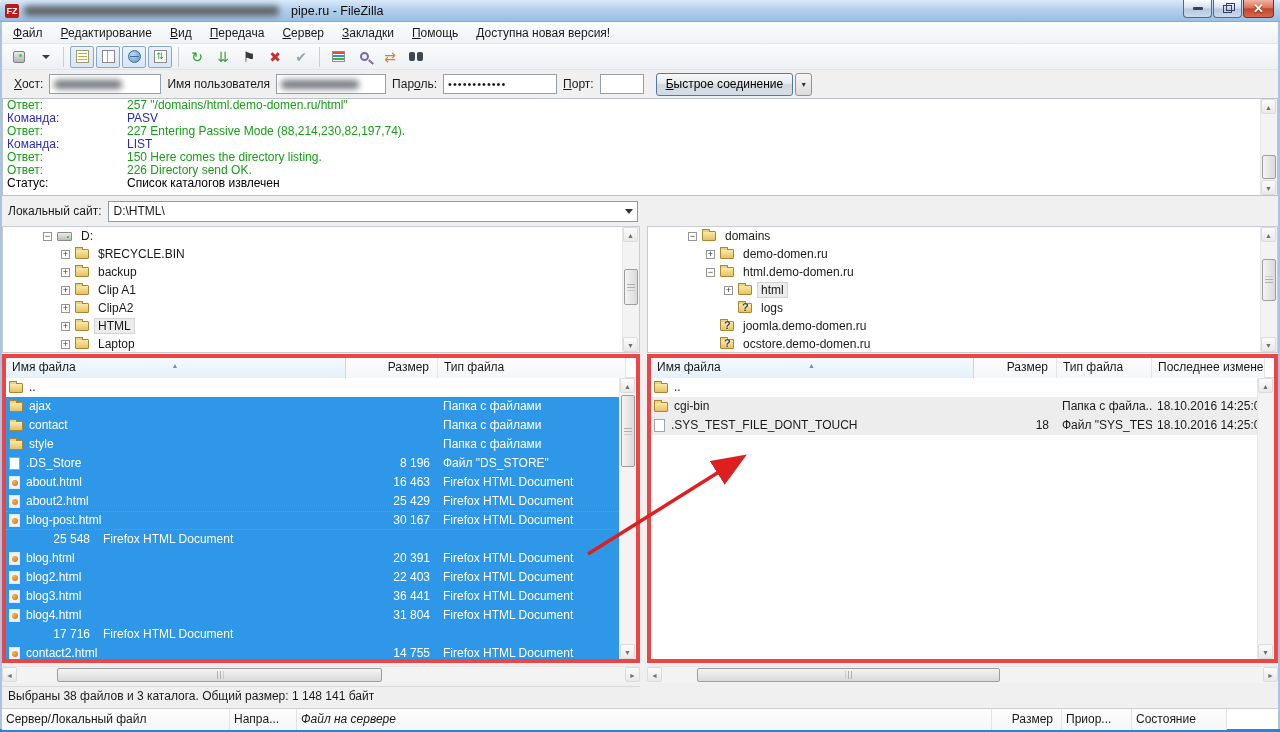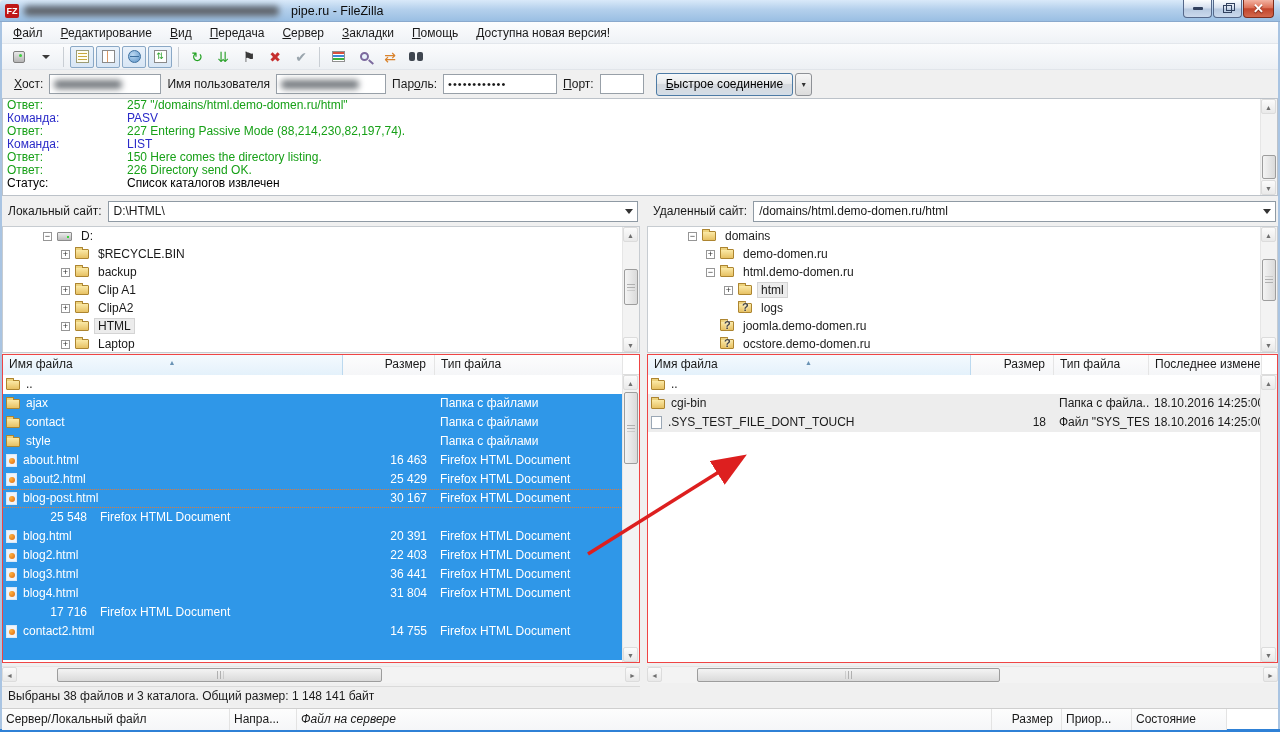--- a/index.html
+++ b/index.html
@@ -78,21 +78,21 @@
   .expand.none{visibility:hidden}
   .tico{flex:none;margin-right:6px;position:relative}
   .tico.folder,.fico.folder{width:14px;height:10px;background:linear-gradient(#fbe9a6,#e7c163);border:1px solid #ad8530;border-radius:1px;position:relative}
   .tico.folder::before,.fico.folder::before{content:"";position:absolute;left:-1px;top:-3px;width:6px;height:2px;background:#edd27c;border:1px solid #ad8530;border-bottom:none;border-radius:1px 1px 0 0}
   .tico.drive{width:15px;height:9px;background:linear-gradient(#ececec,#bdbdbd);border:1px solid #8b8b8b;border-radius:1px}
   .tico.drive::after{content:"";position:absolute;right:2px;top:3px;width:2px;height:2px;background:#3bd13b}
   .qmark{position:absolute;left:3px;top:-3px;font-size:11px;font-weight:bold;color:#444;text-shadow:0 0 2px #fff}
   .tlabel{padding:0 3px}
   .tsel{background:#ececec;outline:1px solid #d4d4d4}
   
-  .listpane{background:#fff;border:1px solid #ef4444;overflow:hidden}
+  .listpane{background:#fff;border:4px solid #ef4444;overflow:hidden}
   .lp-l{left:2px;top:354px;width:638px;height:309px}
   .lp-r{left:647px;top:354px;width:631px;height:309px}
   .lheader{display:flex;height:20px;border-bottom:1px solid #dcdcdc;background:#fff}
   .hcell{height:20px;line-height:19px;border-right:1px solid #e5e5e5;background:linear-gradient(#fdfdfd,#f5f6f8);position:relative;flex:none;overflow:hidden;white-space:nowrap}
   .hcell.sorted{background:linear-gradient(#f4fafe,#e4f1fb);border-right:1px solid #bcd9ef}
   .hcell .htext{padding-left:6px;display:block}
   .hcell.r .htext{padding-right:8px;text-align:right}
   .sortarrow{position:absolute;top:-2px;left:50%;margin-left:-4px;font-size:7px;color:#6a93b5}
   .lbody{position:absolute;left:0;top:20px;right:0;bottom:0;overflow:hidden}
   .frow{display:flex;align-items:center;height:19px;line-height:19px;white-space:nowrap}
@@ -272,27 +272,20 @@
     </div>
   </div>
 
   <div class="sitebar sb-l abs">
     <span class="sitelabel">Локальный сайт:</span>
     <span class="combo">
       <span>D:\HTML\</span>
       <span class="caret"></span>
     </span>
   </div>
-  <div class="sitebar sb-r abs">
-    <span class="sitelabel">Удаленный сайт:</span>
-    <span class="combo">
-      <span>/domains/html.demo-domen.ru/html</span>
-      <span class="caret"></span>
-    </span>
-  </div>
 
   <div class="treepane tp-l abs">
     <div id="tree-local">
         <div class="trow lvl1">
           <span class="expand minus">−</span>
           <span class="tico drive"></span>
           <span class="tlabel">D:</span>
         </div>
         <div class="trow lvl2">
           <span class="expand plus">+</span>
@@ -424,20 +417,28 @@
           <span class="cell r" style="width: 92px;"></span>
           <span class="cell" style="width: 188px; padding-left: 5px;">Папка с файлами</span>
         </div>
         <div class="frow sel">
           <span class="cell name" style="width: 340px;">
             <span class="fico folder"></span>
             <span>style</span>
           </span>
           <span class="cell r" style="width: 92px;"></span>
           <span class="cell" style="width: 188px; padding-left: 5px;">Папка с файлами</span>
+        </div>
+        <div class="frow sel">
+          <span class="cell name" style="width: 340px;">
+            <span class="fico file"></span>
+            <span>.DS_Store</span>
+          </span>
+          <span class="cell r" style="width: 92px;">8 196</span>
+          <span class="cell" style="width: 188px; padding-left: 5px;">Файл "DS_STORE"</span>
         </div>
         <div class="frow sel">
           <span class="cell name" style="width: 340px;">
             <span class="fico firefox"></span>
             <span>about.html</span>
           </span>
           <span class="cell r" style="width: 92px;">16 463</span>
           <span class="cell" style="width: 188px; padding-left: 5px;">Firefox HTML Document</span>
         </div>
         <div class="frow sel">

